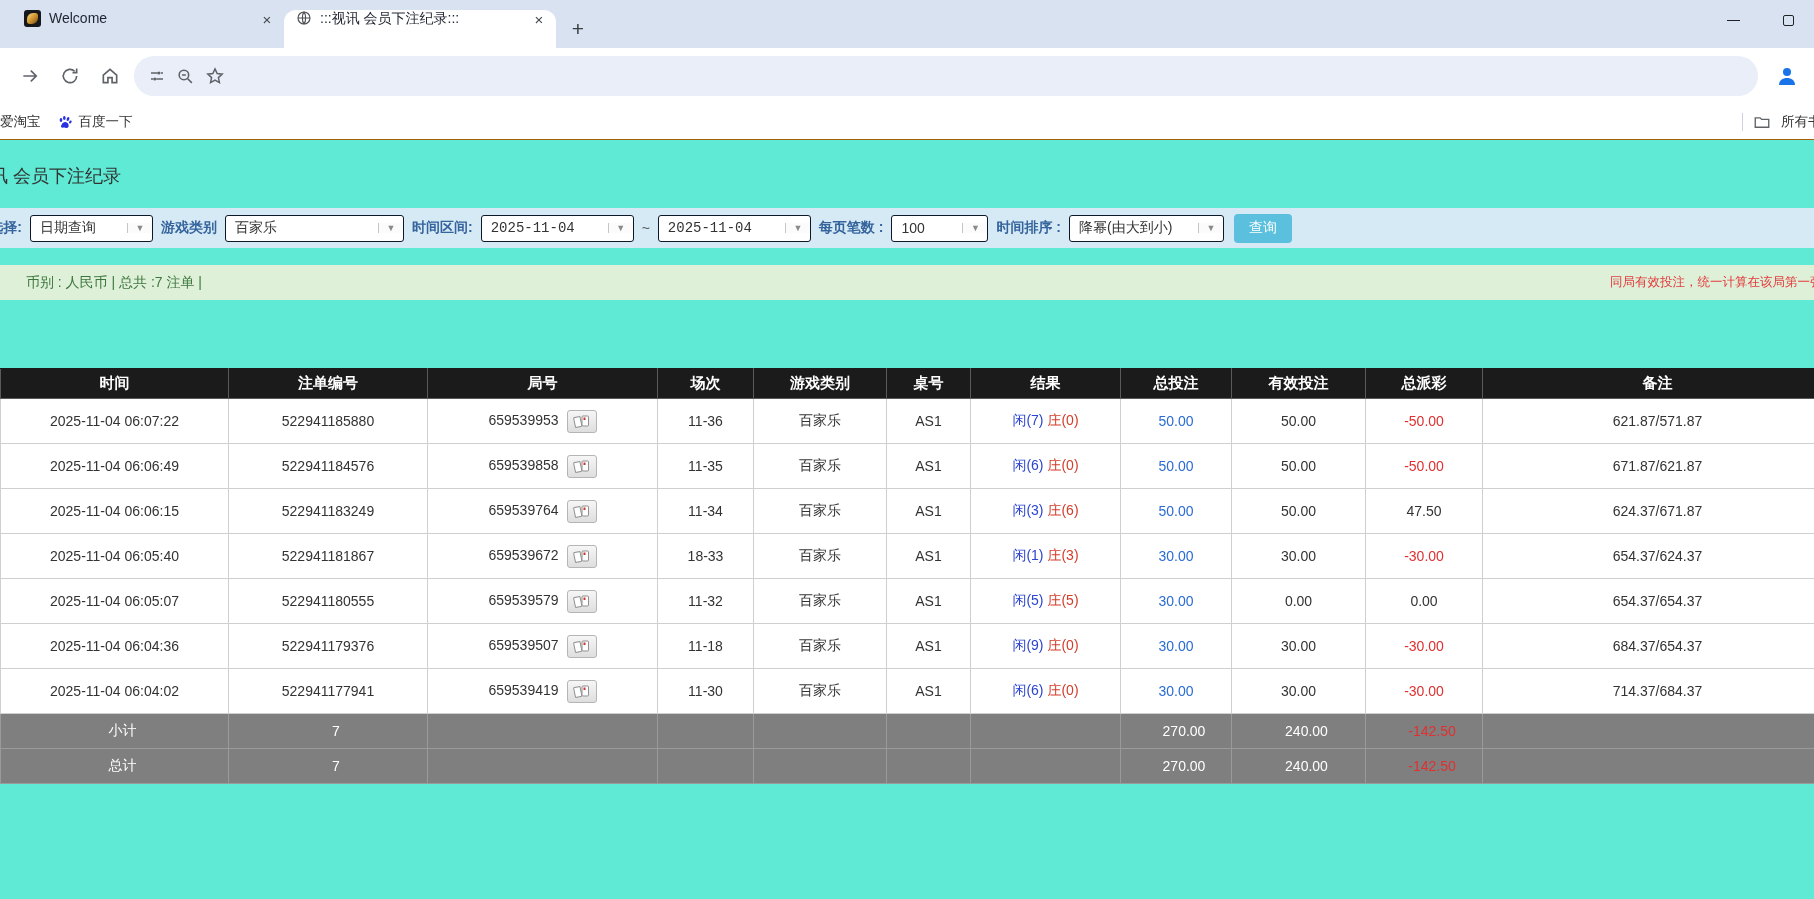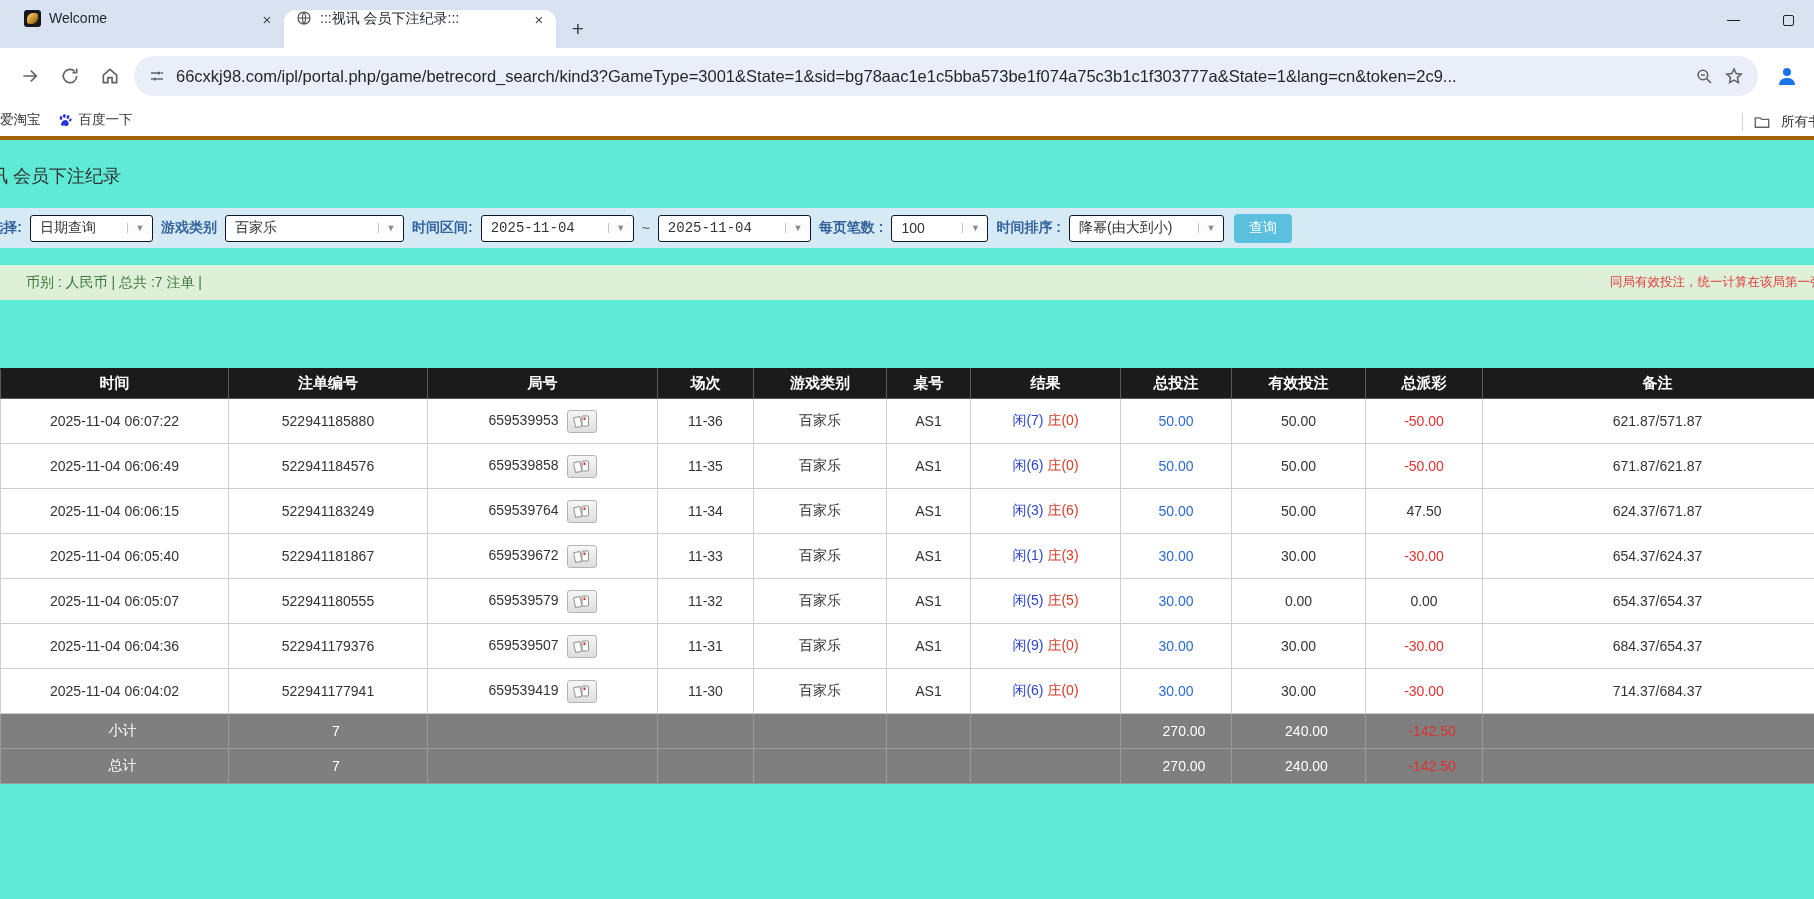--- a/index.html
+++ b/index.html
@@ -23,21 +23,21 @@
   .win-controls { position:absolute; top:0; right:0; height:40px; display:flex; align-items:center; gap:43px; padding-right:20px; }
   .min-glyph { width:13px; border-top:1.6px solid #1f2328; }
   .max-glyph { width:11px; height:11px; border:1.6px solid #1f2328; border-radius:2px; }
 
   .toolbar { height:56px; background:#fff; display:flex; align-items:center; padding:0 10px 0 14px; gap:8px; }
   .nav-btn { width:32px; height:32px; display:flex; align-items:center; justify-content:center; flex:0 0 auto; }
   .url-pill { flex:1; height:40px; background:#e9eef9; border-radius:20px; display:flex; align-items:center; padding:0 14px; gap:10px; overflow:hidden; }
   .url-text { flex:1; font-size:16.5px; color:#23262b; white-space:nowrap; overflow:hidden; }
   .profile-btn { width:30px; height:30px; display:flex; align-items:center; justify-content:center; margin:0 2px 0 6px; flex:0 0 auto; }
 
-  .bookmarks { height:36px; background:#fff; display:flex; align-items:center; font-size:13.5px; color:#343434; position:relative; border-bottom:4px solid #a16207; }
+  .bookmarks { height:36px; background:#fff; display:flex; align-items:center; font-size:13.5px; color:#343434; position:relative; border-bottom:1px solid #a16207; }
   .bm-item { display:flex; align-items:center; gap:6px; padding:4px 8px; border-radius:6px; white-space:nowrap; }
   .bm-item.first { padding-left:0; }
   .bm-right { position:absolute; left:1742px; top:0; height:36px; display:flex; align-items:center; gap:10px; white-space:nowrap; }
   .bm-divider { width:1px; height:18px; background:#cfd4dc; }
 
   
   .page { height:759px; background:#5eead4; overflow:hidden; position:relative; }
   .clipL { display:inline-flex; overflow:hidden; justify-content:flex-end; flex:0 0 auto; white-space:nowrap; }
   .page-title { margin-top:25px; height:22px; display:flex; align-items:center; font-size:18px; color:#333; }
   .page-title .clipL { width:8px; }
@@ -118,21 +118,20 @@
         </svg>
     </span>
     <div class="url-pill">
       <span>
         <svg width="18" height="18" viewBox="0 0 24 24" fill="none" stroke="#5f6368" stroke-width="2">
           <path d="M4 8h9M17 8h3M4 16h3M11 16h9"></path>
             <circle cx="14.5" cy="8" r="2" fill="#5f6368" stroke="none"></circle>
             <circle cx="9" cy="16" r="2" fill="#5f6368" stroke="none"></circle>
         </svg>
       </span>
-      <span class="url-text">66cxkj98.com/ipl/portal.php/game/betrecord_search/kind3?GameType=3001&amp;State=1&amp;sid=bg78aac1e1c5bba573be1f074a75c3b1c1f303777a&amp;State=1&amp;lang=cn&amp;token=2c9...</span>
       <span>
         <svg width="19" height="19" viewBox="0 0 24 24" fill="none" stroke="#5f6368" stroke-width="2">
             <circle cx="10" cy="10" r="6"></circle>
             <path d="M14.5 14.5 20 20M7.5 10h5"></path>
           </svg>
       </span>
       <span>
         <svg width="20" height="20" viewBox="0 0 24 24" fill="none" stroke="#5f6368" stroke-width="1.8">
             <path d="m12 3.5 2.6 5.6 6 .7-4.5 4.1 1.2 6-5.3-3-5.3 3 1.2-6L3.4 9.8l6-.7z"></path>
           </svg>
@@ -316,21 +315,21 @@
           <tr>
             <td>2025-11-04 06:05:40</td>
             <td>522941181867</td>
             <td><span>659539672</span><span class="card-btn">
                 <svg width="18" height="15" viewBox="0 0 18 15">
                   <rect x="1.5" y="3" width="6.5" height="10" rx="1" fill="#fff" stroke="#8f8f8f" transform="rotate(-12 4.75 8)"></rect>
                   <rect x="9" y="2" width="6.5" height="10" rx="1" fill="#fff" stroke="#8f8f8f"></rect>
                   <rect x="10.5" y="3.5" width="2" height="2.5" fill="#c33"></rect>
                 </svg>
               </span></td>
-            <td>11-33</td>
+            <td>18-33</td>
             <td>百家乐</td>
             <td>AS1</td>
             <td><span class="player">闲(1)</span> <span class="banker">庄(3)</span></td>
             <td class="blue">30.00</td>
             <td>30.00</td>
             <td class="neg">-30.00</td>
             <td>654.37/624.37</td>
           </tr>
           <tr>
             <td>2025-11-04 06:05:07</td>
@@ -354,21 +353,21 @@
           <tr>
             <td>2025-11-04 06:04:36</td>
             <td>522941179376</td>
             <td><span>659539507</span><span class="card-btn">
                 <svg width="18" height="15" viewBox="0 0 18 15">
                   <rect x="1.5" y="3" width="6.5" height="10" rx="1" fill="#fff" stroke="#8f8f8f" transform="rotate(-12 4.75 8)"></rect>
                   <rect x="9" y="2" width="6.5" height="10" rx="1" fill="#fff" stroke="#8f8f8f"></rect>
                   <rect x="10.5" y="3.5" width="2" height="2.5" fill="#c33"></rect>
                 </svg>
               </span></td>
-            <td>11-31</td>
+            <td>11-18</td>
             <td>百家乐</td>
             <td>AS1</td>
             <td><span class="player">闲(9)</span> <span class="banker">庄(0)</span></td>
             <td class="blue">30.00</td>
             <td>30.00</td>
             <td class="neg">-30.00</td>
             <td>684.37/654.37</td>
           </tr>
           <tr>
             <td>2025-11-04 06:04:02</td>

